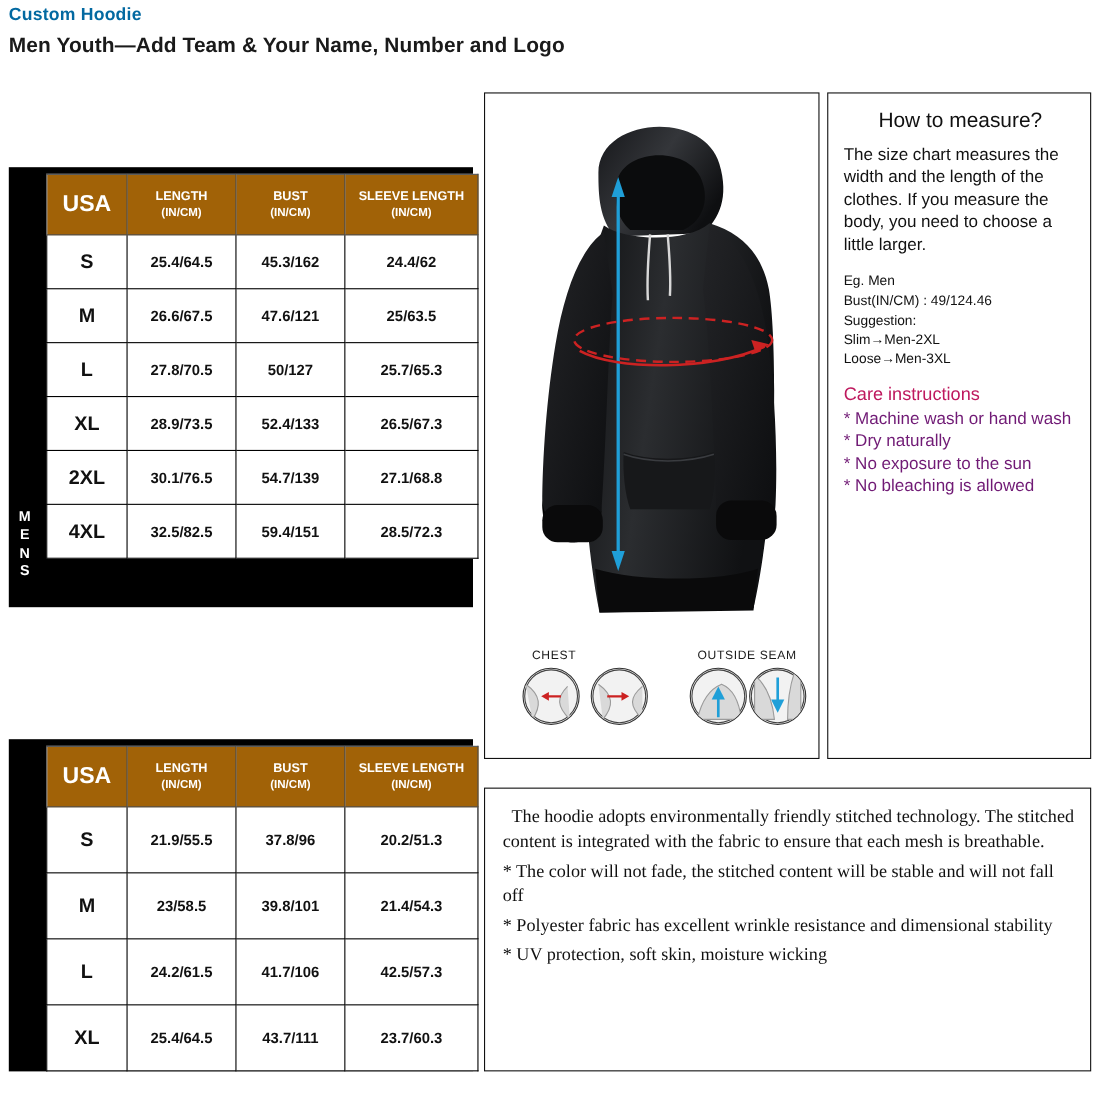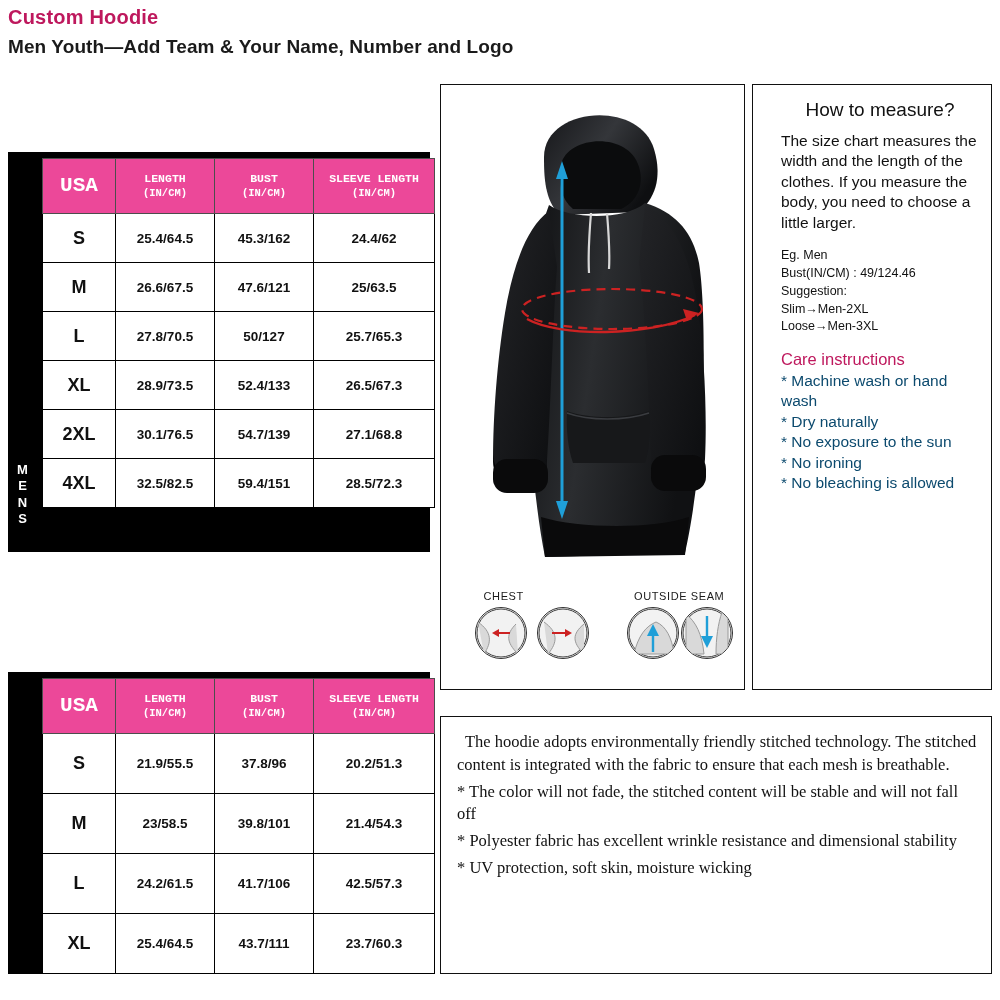--- a/index.html
+++ b/index.html
@@ -17,23 +17,23 @@
   }
 
   
   .header {
     position: absolute;
     left: 8px;
     top: 4px;
     width: 980px;
   }
   .header .title {
-    font-size: 20px;
-    font-weight: bold;
-    color: #be185d;
+    font-size: 16px;
+    font-weight: bold;
+    color: #0369a1;
     line-height: 1.3;
     letter-spacing: .2px;
   }
   .header .subtitle {
     font-size: 19px;
     font-weight: bold;
     color: #1a1a1a;
     line-height: 1.4;
     margin-top: 4px;
     letter-spacing: .1px;
@@ -73,28 +73,27 @@
     border: 1px solid #000;
     text-align: center;
     vertical-align: middle;
     font-size: 13.5px;
     font-weight: bold;
     color: #111;
     background: #fff;
     padding: 0;
   }
   table.size-table thead th {
-    background: #ec4899;
+    background: #a16207;
     color: #ffffff;
     border-color: #4d4d4d;
     font-size: 11.5px;
     height: 54px;
     line-height: 1.25;
     font-weight: bold;
-    font-family: Liberation Mono, monospace;
   }
   table.size-table thead th.usa-col {
     font-size: 21px;
     font-weight: bold;
   }
   table.size-table td.size-cell {
     font-size: 18px;
   }
   table.size-table td { height: 48px; }
   #youths-table td { height: 59px; }
@@ -160,21 +159,21 @@
 
   
   .measure-panel {
     position: absolute;
     left: 752px;
     top: 84px;
     width: 240px;
     height: 606px;
     border: 1px solid #111;
     box-sizing: border-box;
-    padding: 14px 12px 8px 28px;
+    padding: 14px 12px 8px 14px;
     background: #fff;
   }
   .measure-panel h2 {
     margin: 0 0 10px 0;
     font-size: 19px;
     font-weight: normal;
     text-align: center;
     color: #111;
   }
   .measure-panel p.lead {
@@ -194,21 +193,21 @@
     font-size: 16.5px;
     font-weight: normal;
     color: #be185d;
   }
   .measure-panel ul.care {
     list-style: none;
     margin: 0;
     padding: 0;
     font-size: 15.5px;
     line-height: 1.32;
-    color: #0c4a6e;
+    color: #701a75;
   }
   .measure-panel ul.care li { margin: 0; }
 
   
   .desc-panel {
     position: absolute;
     left: 440px;
     top: 716px;
     width: 552px;
     height: 258px;
@@ -458,21 +457,20 @@
     <div>Bust(IN/CM) : 49/124.46</div>
     <div>Suggestion:</div>
     <div>Slim→Men-2XL</div>
     <div>Loose→Men-3XL</div>
   </div>
   <h3>Care instructions</h3>
   <ul class="care">
     <li>* Machine wash or hand wash</li>
     <li>* Dry naturally</li>
     <li>* No exposure to the sun</li>
-    <li>* No ironing</li>
     <li>* No bleaching is allowed</li>
   </ul>
 </div>
 
 <div class="desc-panel">
   <p class="indent">The hoodie adopts environmentally friendly stitched technology. The stitched content is integrated with the fabric to ensure that each mesh is breathable.</p>
   <p>* The color will not fade, the stitched content will be stable and will not fall off</p>
   <p>* Polyester fabric has excellent wrinkle resistance and dimensional stability</p>
   <p>* UV protection, soft skin, moisture wicking</p>
 </div>

